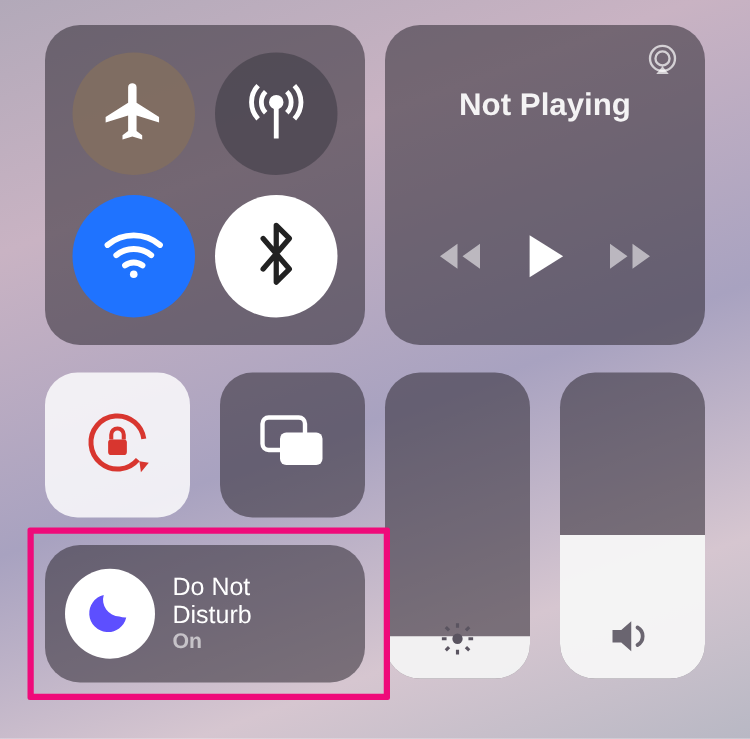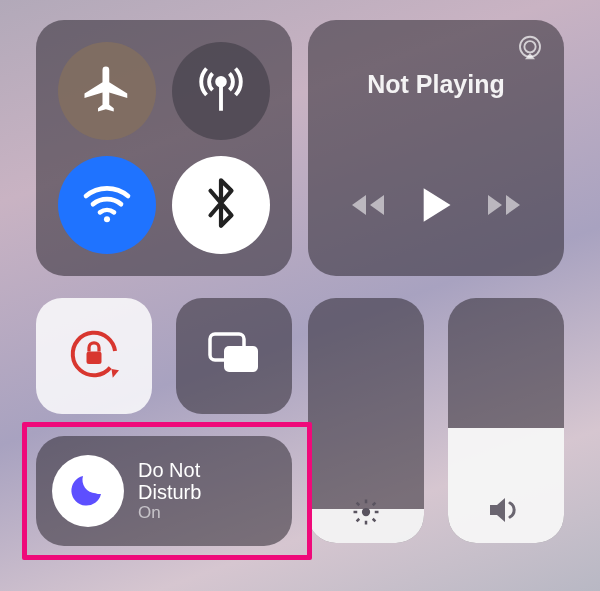--- a/index.html
+++ b/index.html
@@ -56,21 +56,21 @@
 
   
   .volume { left: 412px; top: 278px; width: 116px; height: 245px; border-radius: 28px; overflow:hidden;}
   .vol-fill { position:absolute; left:0; right:0; bottom:0; height:47%; background: rgba(255,255,255,0.92);}
   .vol-icon { position:absolute; left:0; right:0; bottom: 12px; display:flex; justify-content:center;}
 
   
   .dnd { left: 0; top: 416px; width: 256px; height: 110px; border-radius: 28px; display:flex; align-items:center; padding: 0 16px; gap:14px;}
   .dnd-circle { width: 72px; height:72px; border-radius:50%; background:#fff; display:flex; align-items:center; justify-content:center; flex:0 0 72px;}
   .dnd-text .line1 { color:#fff; font-size:20px; font-weight:500; line-height:1.1;}
-  .dnd-text .line2 { color: rgba(255,255,255,0.6); font-size:17px; margin-top:0;}
+  .dnd-text .line2 { color: rgba(255,255,255,0.6); font-size:17px; margin-top:0;font-weight:bold;}
 
   
   .highlight {
     position:absolute;
     left: 22px; top: 422px;
     width: 290px; height: 138px;
     border: 5px solid #ef0a7a;
     border-radius: 2px;
     pointer-events: none;
   }

